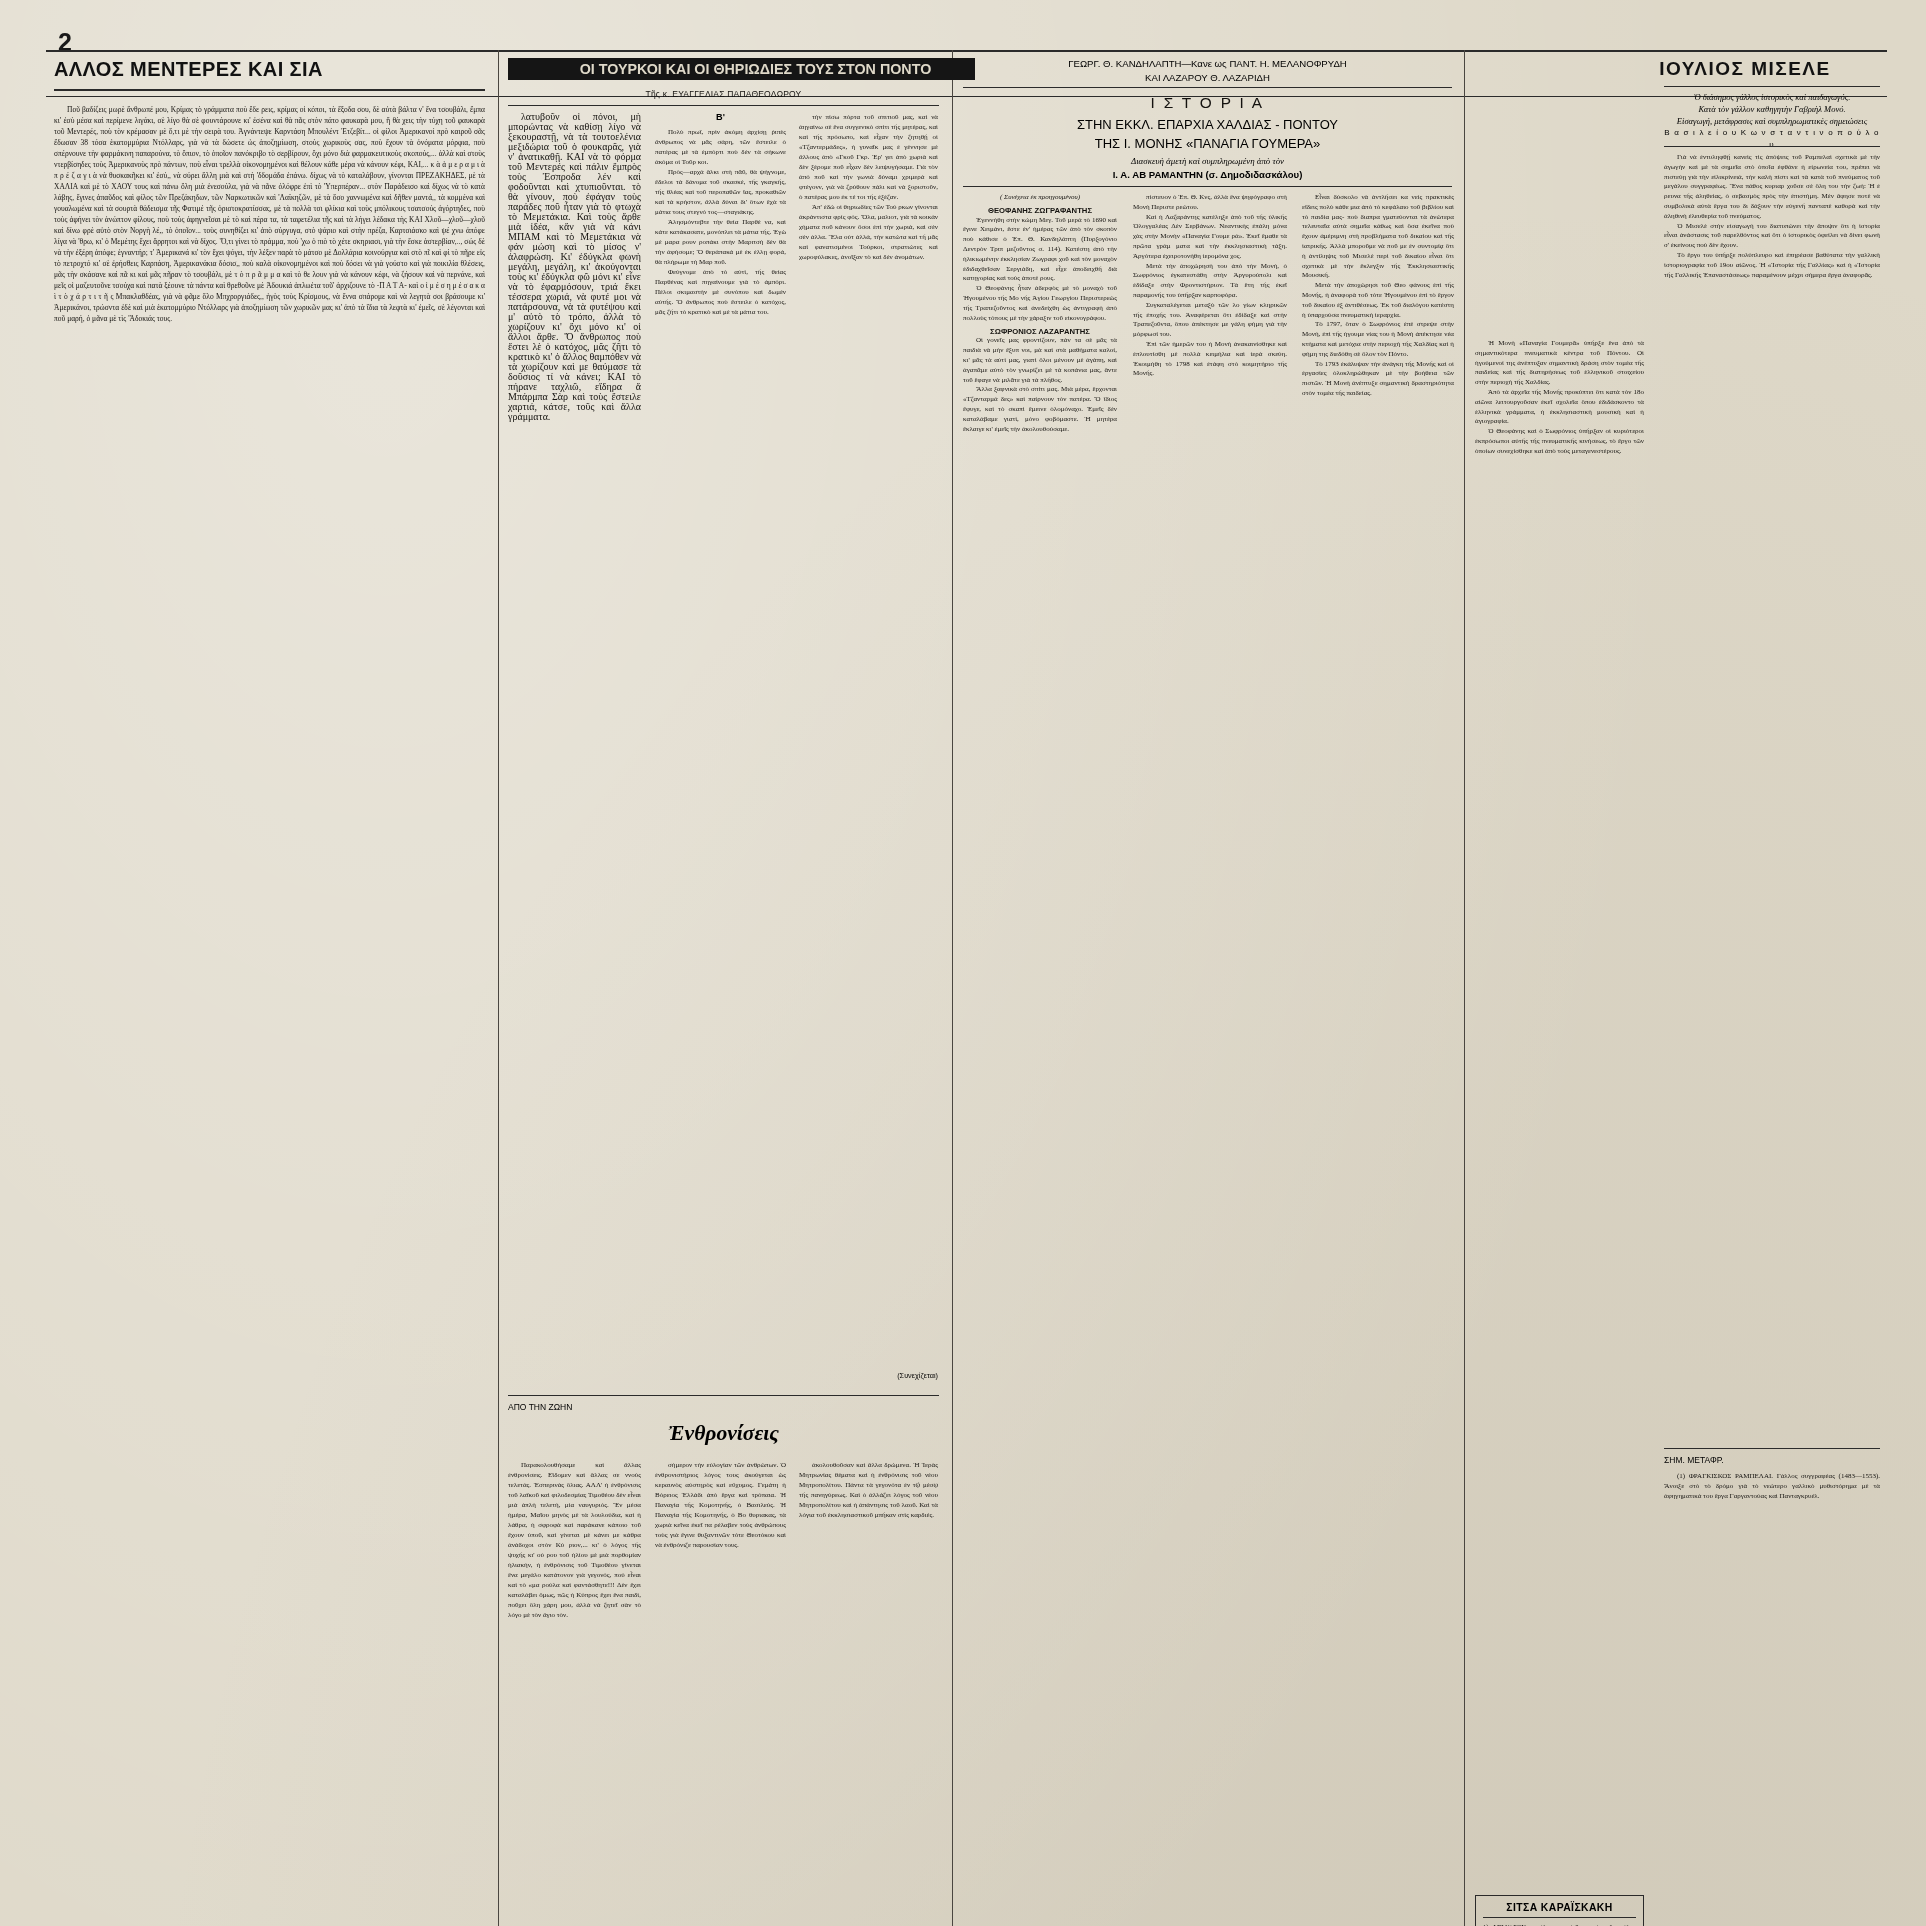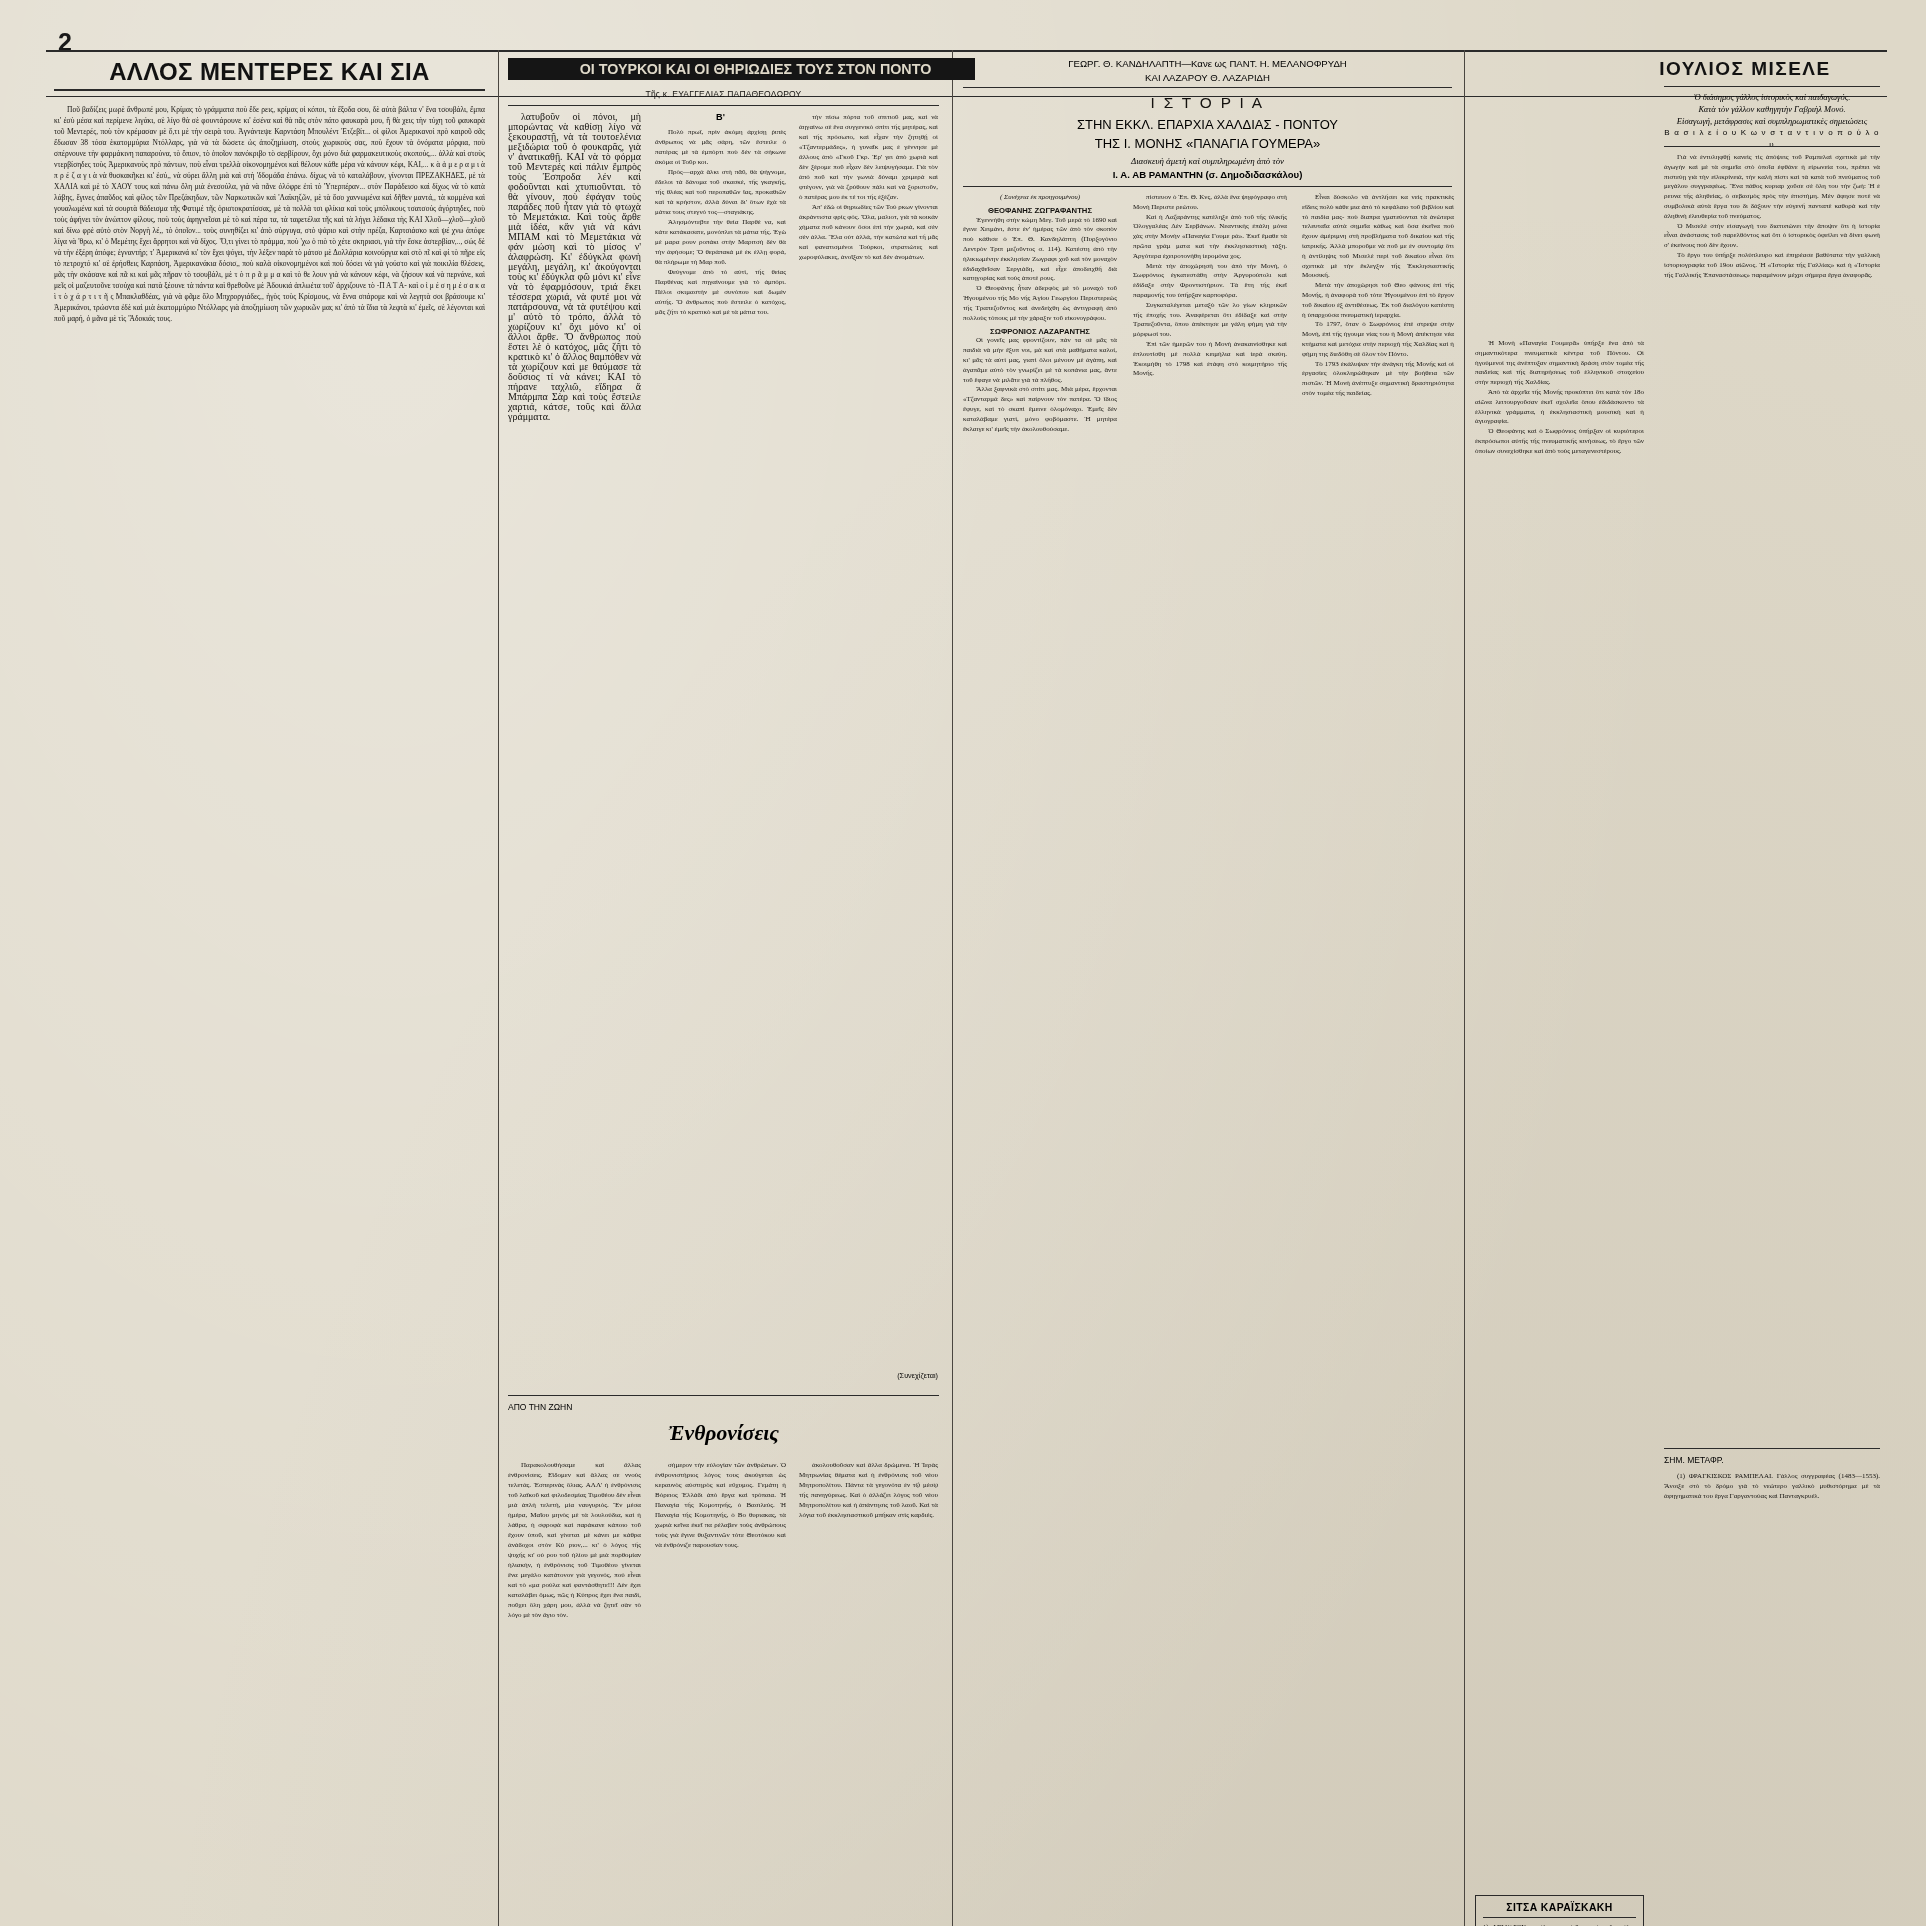--- a/index.html
+++ b/index.html
@@ -82,21 +82,21 @@
 
   <div class="pagenum">2</div>
 
   <div class="rule" style="left:46px; top:50px; width:1841px; height:1.9px;"></div>
   <div class="rule" style="left:46px; top:96px; width:1841px; height:1.2px;"></div>
 
   <div class="rule vrule" style="left:498px; top:50px; height:2631px;"></div>
   <div class="rule vrule" style="left:952px; top:50px; height:2631px;"></div>
   <div class="rule vrule" style="left:1464px; top:50px; height:2631px;"></div>
 
-  <h1 class="banner" style="left:54px; top:58px; position:absolute; width:431px; font-size:24px;text-align:center;">ΑΛΛΟΣ ΜΕΝΤΕΡΕΣ ΚΑΙ ΣΙΑ</h1>
+  <h1 class="banner" style="left:54px; top:58px; position:absolute; width:431px; font-size:20px;">ΑΛΛΟΣ ΜΕΝΤΕΡΕΣ ΚΑΙ ΣΙΑ</h1>
   <div class="rule" style="left:54px; top:89px; width:431px; height:1.5px;"></div>
 
   <div class="col body-txt just" style="left:54px; top:104px; width:431px; height:2566px; font-size:7.5px; line-height:11px;">
     <p>Ποῦ βαδίζεις μωρὲ ἄνθρωπέ μου, Κρίμας τὸ γράμματα ποὺ ἔδε ρεις, κρίμας οἱ κόποι, τὰ ἔξοδα σου, δὲ αὐτὰ βάλτα ν' ἔνα τσουβάλι, ἔμπα κι' ἐσὺ μέσα καὶ περίμενε λιγάκι, σὲ λίγο θὰ σὲ φουντάρουνε κι' ἐσένα καὶ θὰ πᾶς στὸν πάτο φαυκαρὰ μου, ἤ θὰ χεις τὴν τύχη τοῦ φαυκαρὰ τοῦ Μεντερές, ποὺ τὸν κρέμασαν μὲ ὅ,τι μὲ τὴν σειρὰ του. Ἀγνάντεψε Καρντάση Μπουλέντ Ἐτζεβίτ... οἱ φίλοι Ἀμερικανοί πρὸ καιροῦ σᾶς ἔδωσαν 38 τόσα ἑκατομμύρια Ντόλλαρς, γιὰ νὰ τὰ δώσετε ὡς ἀποζημίωση, στοὺς χωρικοὺς σας, ποὺ ἔχουν τὰ ὀνόματα μόρφια, ποὺ σπέρνουνε τὴν φαρμάκινη παπαρούνα, τὸ ὄπιον, τὸ ὁποῖον πανόκριβο τὸ σερβίρουν, ὄχι μόνο διὰ φαρμακευτικοὺς σκοπούς,... ἀλλὰ καὶ στοὺς ντερβίσηδες τοὺς Ἀμερικανοὺς πρὸ πάντων, ποὺ εἶναι τρελλὰ οἱκονομημένοι καὶ θέλουν κάθε μέρα νὰ κάνουν κέφι, ΚΑΙ,... κ ὰ ἁ μ ε ρ α μ ι ὰ π ρ έ ζ α γ ι ὰ νὰ θυσκακῆκει κι' ἐσύ,, νὰ σύρει ἄλλη μιὰ καὶ στὴ 'δδομάδα ἐπάνω. δίχως νὰ τὸ καταλάβουν, γίνονται ΠΡΕΖΑΚΗΔΕΣ, μὲ τὰ ΧΑΛΙΑ καὶ μὲ τὸ ΧΑΟΥ τους καὶ πάνω ὅλη μιὰ ἐνεσούλα, γιὰ νὰ πᾶνε ὁλόφρε ἐπὶ τὸ 'Υπερπέραν... στὸν Παράδεισο καὶ δίχως νὰ τὸ κατὰ λάβης, ἔγινες ἀπαῦδος καὶ φίλος τῶν Πρεζάκηδων, τῶν Ναρκωτικῶν καὶ 'Λαϊκηζῶν, μὲ τὰ ὅσο χαννωμένα καὶ δῆθεν μαντά,, τὰ κομμένα καὶ γουαλωμένα καὶ τὰ σουρτὰ θάδεισμα τῆς Φατιμέ τῆς ὁριστοκρατίσσας, μὲ τὰ πολλὰ τσι φλίκια καὶ τοὺς μπόλικους τσατσούς ἀγόρτηδες, ποὺ τοὺς ἀφήνει τὸν ἀνώπτον φίλους, ποὺ τοὺς ἀφηγνεῖσαι μὲ τὸ καὶ πέρα τα, τὰ ταφετέλια τῆς καὶ τὰ λήγει λέδακα τὴς ΚΑΙ Χλοῦ—χλοῦ—χλοῦ καὶ δίνω φρὲ αὐτὸ στὸν Νοργὴ λέ,, τὸ ὁποῖον... τοὺς συνηθίζει κι' ἀπὸ σύργυγα, στὸ ψάριο καὶ στὴν πρέζα, Καρτσιάσκο καὶ ψέ χνω ἀπόφε λίγα νὰ 'θρω, κι' ὁ Μεμέτης ἔχει ἄρρητοι καὶ νὰ δίχος. Ὅ,τι γίνει τὸ πράμμα, ποὺ 'χω ὁ πιὸ τὸ χέτε σκηριασι, γιὰ τὴν ἔσκε ἀστερβίαν,.., σώς δὲ νὰ τὴν ἐξέρη ἀπόφε; ἐγναντήρ; τ' Ἀμερικανά κι' τὸν ἔχει ψόγει, τὴν λέξεν παρὰ τὸ μάτσο μὲ Δολλάρια κοινούργια καὶ στὸ πῖ καὶ φὶ τὸ πῆρε εἰς τὸ πετροχτό κι' σὲ ἐρήσθεις Καρπάση, Ἀμερικανάκια δόσισ,, ποὺ καλὰ οἰκονομημένοι καὶ ποὺ δόσει νὰ γιὰ γούστο καὶ γιὰ ποικιλία θλέσεις, μᾶς τὴν σκάσανε καὶ πᾶ κι καὶ μᾶς πῆραν τὸ τσουβάλι, μὲ τ ὸ π ρ ᾶ μ μ α καὶ τὸ θε λουν γιὰ νὰ κάνουν κέφι, νὰ ζήσουν καὶ νὰ περνάνε, καὶ μεῖς οἱ μαζευτοῦνε τσούχα καὶ πατὰ ξέουνε τὰ πάντα καὶ θρεθοῦνε μὲ Ἀδουκιά ἁπλωἐτα τοῦ' ἀρχιζουνε τὸ -Π Α Τ Α- καὶ ο ἱ μ έ σ η μ έ σ α κ α ὶ τ ὸ χ ά ρ τ ι τ ῆ ς Μπακλαθδέας, γιὰ νὰ φᾶμε ὅλο Μπχροργιάδες,, ἡγὸς τοὺς Κρίσμους, νὰ ἔννα σπάρομε καὶ νὰ λεγητὰ σοι βράσουμε κι' Ἀμερικάνοι, τρώσντα ἐδὲ καὶ μιὰ ἑκατομμύριο Ντόλλαρς γιὰ ἀποζημίωση τῶν χωρικῶν μας κι' ἀπὸ τὰ ἴδια τὰ λεφτὰ κι' ἐμεῖς, σὲ λέγονται καὶ ποῦ μαρή, ὁ μᾶνα μὲ τὶς 'Ἀδοκιάς τους.</p>
   </div>
 
   <div class="hdr-black" style="position:absolute; left:508px; top:58px; width:431px; font-size:14.3px;padding-left:32px;">ΟΙ ΤΟΥΡΚΟΙ ΚΑΙ ΟΙ ΘΗΡΙΩΔΙΕΣ ΤΟΥΣ ΣΤΟΝ ΠΟΝΤΟ</div>
   <div class="byline" style="position:absolute; left:508px; top:89px; width:431px;">Τῆς κ. ΕΥΑΓΓΕΛΙΑΣ ΠΑΠΑΘΕΟΔΩΡΟΥ</div>
   <div class="rule" style="left:508px; top:105px; width:431px; height:1.2px;"></div>
 

